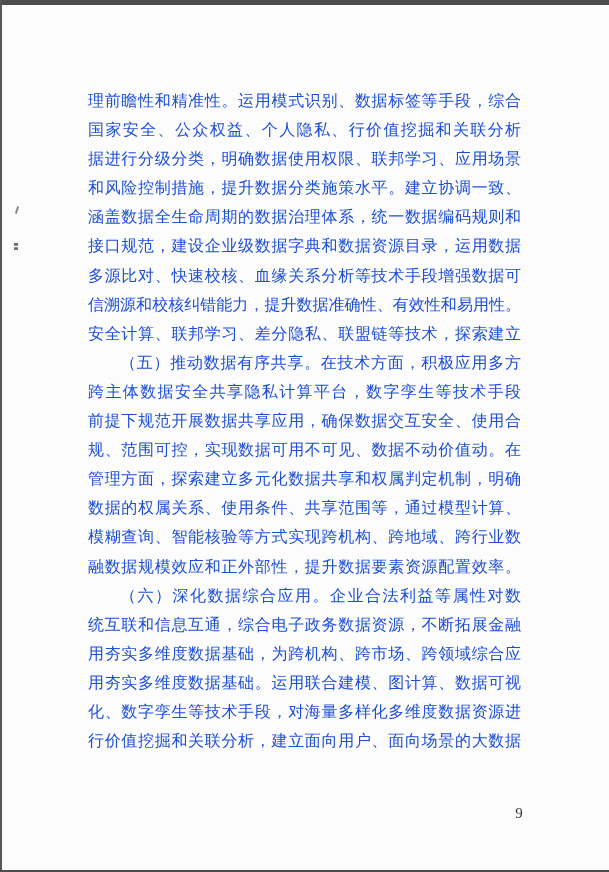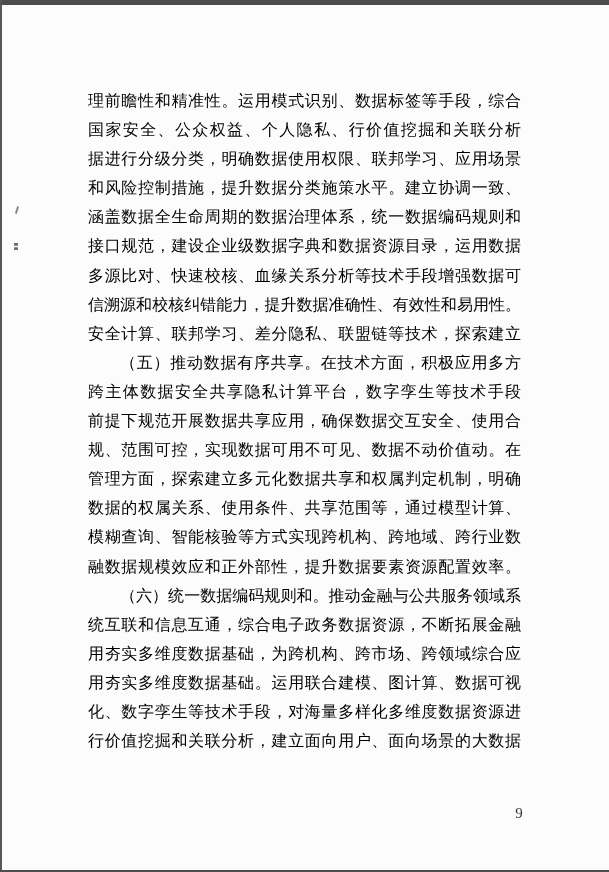--- a/index.html
+++ b/index.html
@@ -38,21 +38,21 @@
   .text-block {
     position: absolute;
     left: 88px;
     top: 86px;
     width: 433px;
   }
   .line {
     height: 29.1px;
     line-height: 29.1px;
     font-size: 16px;
-    color: #000000;
+    color: #1d4ed8;
     letter-spacing: 0;
     white-space: nowrap;
     text-align: justify;
     text-align-last: justify;
     -moz-text-align-last: justify;
     overflow: hidden;
   }
   .line.indent {
     text-indent: 32px;
   }
@@ -111,21 +111,21 @@
     <div class="line">信溯源和校核纠错能力，提升数据准确性、有效性和易用性。</div>
     <div class="line">安全计算、联邦学习、差分隐私、联盟链等技术，探索建立</div>
     <div class="line indent">（五）推动数据有序共享。在技术方面，积极应用多方</div>
     <div class="line">跨主体数据安全共享隐私计算平台，数字孪生等技术手段</div>
     <div class="line">前提下规范开展数据共享应用，确保数据交互安全、使用合</div>
     <div class="line">规、范围可控，实现数据可用不可见、数据不动价值动。在</div>
     <div class="line">管理方面，探索建立多元化数据共享和权属判定机制，明确</div>
     <div class="line">数据的权属关系、使用条件、共享范围等，通过模型计算、</div>
     <div class="line">模糊查询、智能核验等方式实现跨机构、跨地域、跨行业数</div>
     <div class="line">融数据规模效应和正外部性，提升数据要素资源配置效率。</div>
-    <div class="line indent">（六）统一数据编码规则和。推动金融与公共服务领域系</div>
+    <div class="line indent">（六）深化数据综合应用。企业合法利益等属性对数</div>
     <div class="line">统互联和信息互通，综合电子政务数据资源，不断拓展金融</div>
     <div class="line">用夯实多维度数据基础，为跨机构、跨市场、跨领域综合应</div>
     <div class="line">用夯实多维度数据基础。运用联合建模、图计算、数据可视</div>
     <div class="line">化、数字孪生等技术手段，对海量多样化多维度数据资源进</div>
     <div class="line">行价值挖掘和关联分析，建立面向用户、面向场景的大数据</div>
   </div>
 
   <div class="page-number">9</div>
 
 </div>

